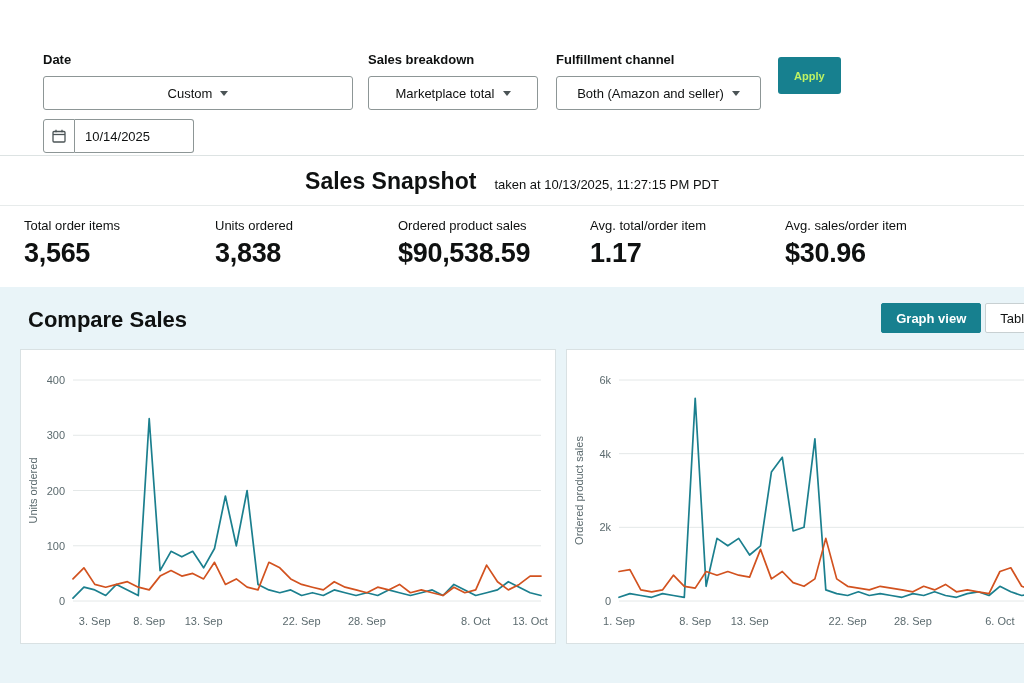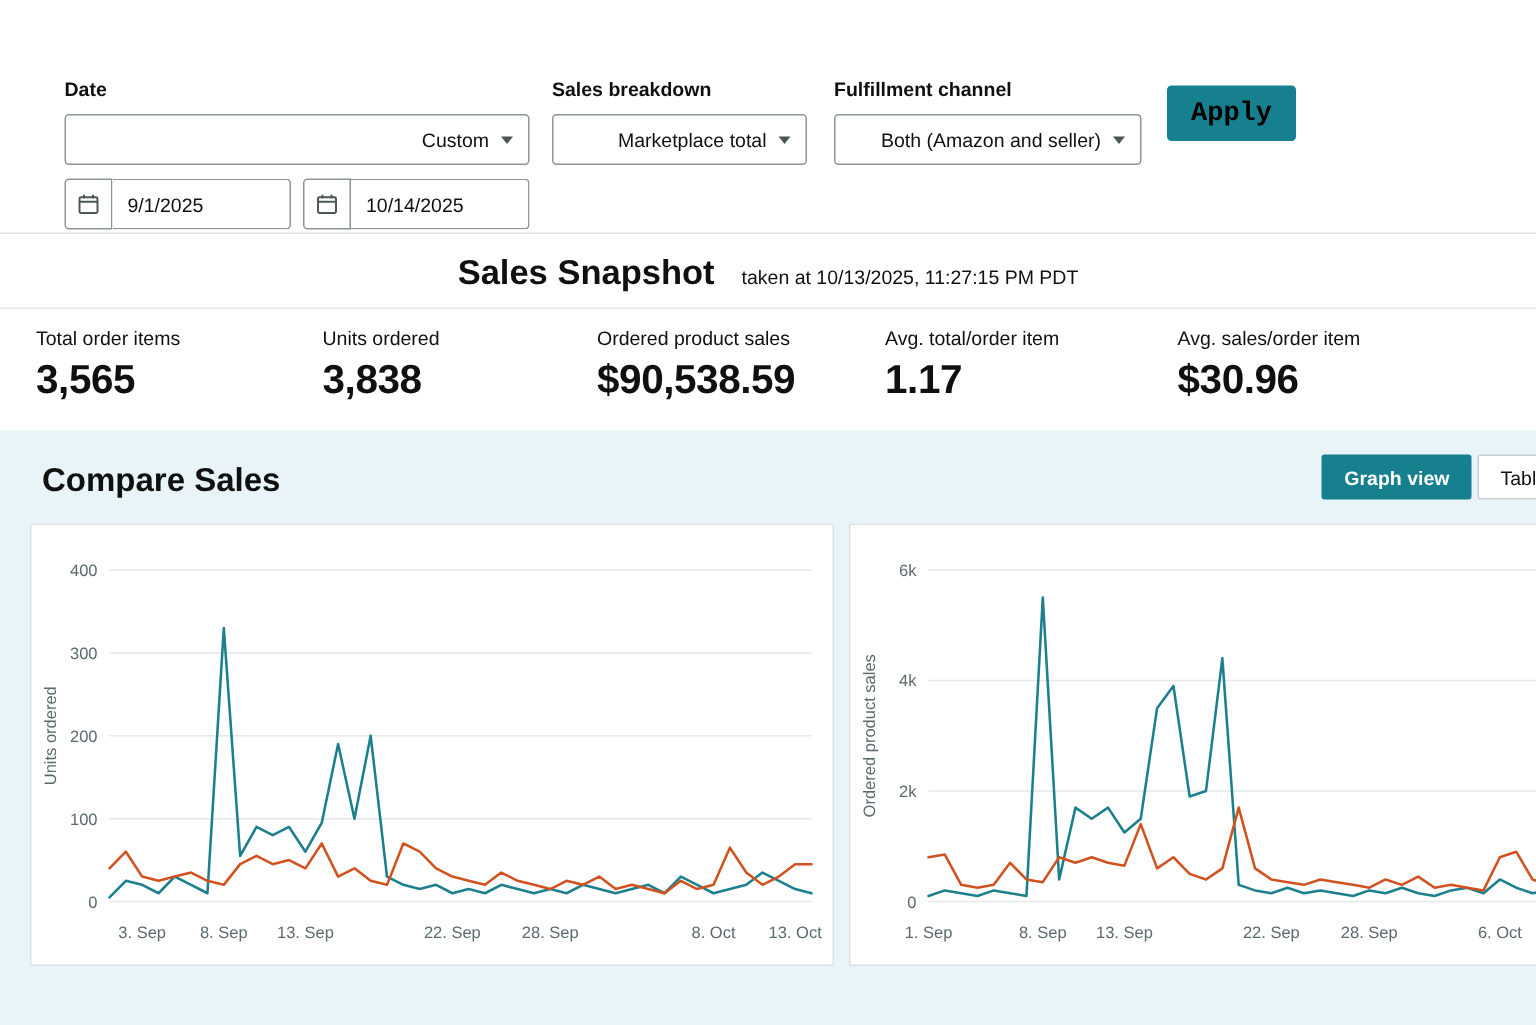--- a/index.html
+++ b/index.html
@@ -10,38 +10,38 @@
   }
   
   .filter-bar { position:relative; height:156px; background:#fff; border-bottom:1px solid #dde3e3; }
   .fgroup { position:absolute; top:52px; }
   .fgroup-date { left:43px; width:310px; }
   .fgroup-breakdown { left:368px; width:170px; }
   .fgroup-fulfillment { left:556px; width:205px; }
   .flabel { font-size:13px; font-weight:700; margin-bottom:9px; }
   .select {
     height:34px; border:1px solid #8d9696; border-radius:3px; background:#fff;
-    display:flex; align-items:center; justify-content:flex-end;
+    display:flex; align-items:center; justify-content:center;
     padding:0 10px; font-size:13px; cursor:pointer; width:100%;
   }
   .chevron { width:0; height:0; border-left:4px solid transparent; border-right:4px solid transparent; border-top:5px solid #4b5456; margin-left:8px; }
   .date-row { margin-top:9px; display:flex; gap:8px; }
   .date-input-group { display:flex; }
   .cal-btn {
     width:32px; height:34px; border:1px solid #8d9696; border-radius:3px 0 0 3px;
     background:#fff; display:flex; align-items:center; justify-content:center; cursor:pointer; padding:0;
   }
   .date-input {
     width:119px; height:34px; border:1px solid #8d9696; border-left:none; border-radius:0 3px 3px 0;
     padding:0 10px; font-size:13px; font-family:inherit; color:#0f1111; outline:none; background:#fff;
   }
   .apply-btn {
     position:absolute; left:778px; top:57px; height:37px; padding:0 16px;
-    background:var(--accent); color:#000000; font-size:18px; font-weight:700;
-    border:none; border-radius:3px; cursor:pointer; font-family:Liberation Mono, monospace;
+    background:var(--accent); color:#bef264; font-size:11px; font-weight:700;
+    border:none; border-radius:3px; cursor:pointer; font-family:Liberation Sans, sans-serif;
   }
   
   .snapshot-header { display:flex; align-items:baseline; gap:18px; padding:12px 16px 10px 16px; border-bottom:1px solid #e7ebeb;justify-content:center; }
   .snapshot-title { font-size:23px; font-weight:600; margin:0; }
   .taken-at { font-size:13px; color:#0f1111; }
   .metrics { display:flex; padding:12px 36px 18px 24px; }
   .metric:nth-child(1){ width:191px; } .metric:nth-child(2){ width:183px; }
   .metric:nth-child(3){ width:192px; } .metric:nth-child(4){ width:195px; }
   .metric-label { font-size:13px; }
   .metric-value { font-size:27px; font-weight:700; margin-top:5px; letter-spacing:-0.3px; }
@@ -63,31 +63,20 @@
 
 <div class="filter-bar">
 
   <div class="fgroup fgroup-date">
     <div class="flabel">Date</div>
     <div class="select">
       <span>Custom</span>
       <span class="chevron"></span>
     </div>
     <div class="date-row">
-      <div class="date-input-group">
-        <button class="cal-btn">
-          <svg width="16" height="16" viewBox="0 0 16 16" fill="none" stroke="#4b5456" stroke-width="1.3">
-            <rect x="2" y="3.5" width="12" height="10.5" rx="1"></rect>
-            <line x1="2" y1="6.5" x2="14" y2="6.5"></line>
-            <line x1="5" y1="1.8" x2="5" y2="4.2"></line>
-            <line x1="11" y1="1.8" x2="11" y2="4.2"></line>
-          </svg>
-        </button>
-        <input class="date-input" value="9/1/2025" style="">
-      </div>
       <div class="date-input-group">
         <button class="cal-btn">
           <svg width="16" height="16" viewBox="0 0 16 16" fill="none" stroke="#4b5456" stroke-width="1.3">
             <rect x="2" y="3.5" width="12" height="10.5" rx="1"></rect>
             <line x1="2" y1="6.5" x2="14" y2="6.5"></line>
             <line x1="5" y1="1.8" x2="5" y2="4.2"></line>
             <line x1="11" y1="1.8" x2="11" y2="4.2"></line>
           </svg>
         </button>
         <input class="date-input" value="10/14/2025" style="">

